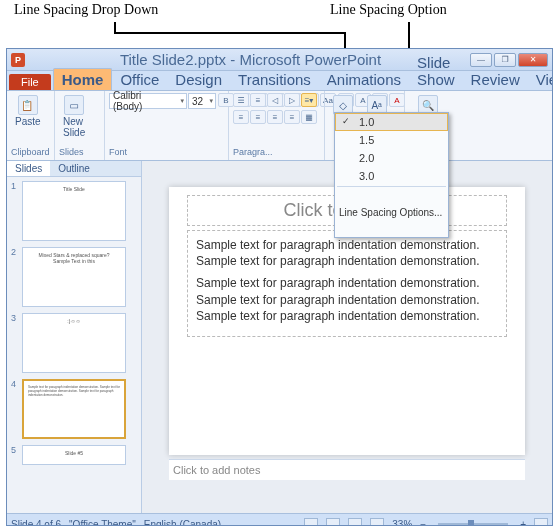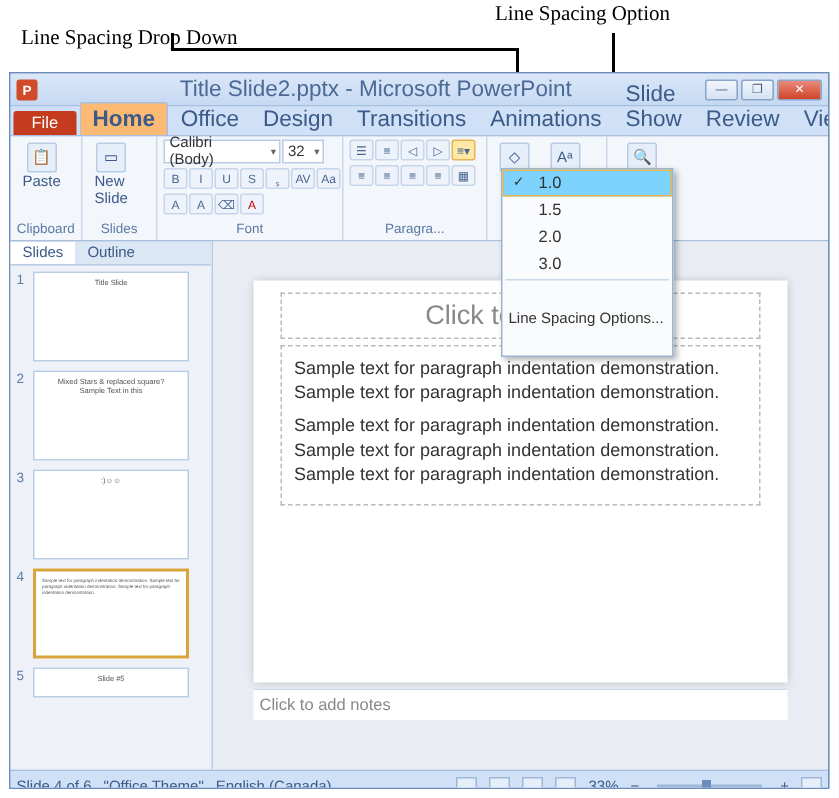--- a/index.html
+++ b/index.html
@@ -1,21 +1,21 @@
 <!DOCTYPE html>
 <html><head>
 <meta charset="utf-8">
 <style>
   * { box-sizing: border-box; margin: 0; padding: 0; }
   body { font-family: "Segoe UI", Tahoma, sans-serif; font-size: 11px; background: #fff; width: 559px; }
   
   
   .annotations { position: relative; height: 48px; background: #fff; }
   .anno-label { position: absolute; font-family: Georgia, serif; font-size: 14px; color: #000; }
-  .anno-left { left: 14px; top: 18px; }
+  .anno-left { left: 14px; top: 2px; }
   .anno-right { left: 330px; top: 2px; }
   .arrow-line { position: absolute; background: #000; }
   .arrow-head { position: absolute; width: 0; height: 0; }
   
   
   .app-window { position: relative; border: 1px solid #6c8dbb; background: #cfe0f7; margin: 0 6px 6px 6px; height: 478px; overflow: hidden; }
   
   
   .titlebar { background: linear-gradient(#dbe7f8, #c6d9f3); height: 22px; display: flex; align-items: center; padding: 0 4px; border-bottom: 1px solid #a8bfdd; }
   .p-icon { width: 14px; height: 14px; background: #d14b2a; color: #fff; font-weight: bold; font-size: 9px; display: flex; align-items: center; justify-content: center; border-radius: 2px; margin-right: 6px; }
@@ -27,34 +27,34 @@
   
   .ribbon-tabs { display: flex; height: 20px; background: #cfe0f7; padding-left: 2px; align-items: flex-end; border-bottom: 1px solid #a8bfdd; }
   .file-tab { background: #c43b1d; color: #fff; padding: 2px 12px; font-size: 11px; border-radius: 2px 2px 0 0; margin-right: 2px; }
   .r-tab { padding: 2px 8px; font-size: 15px; color: #3a5a88; cursor: pointer; }
   .r-tab.active { background: #fdba74; border: 1px solid #a8bfdd; border-bottom: none; border-radius: 2px 2px 0 0; font-weight: bold; }
   .help-icon { margin-left: auto; margin-right: 4px; width: 14px; height: 14px; background: #3a76c4; color: #fff; border-radius: 50%; font-size: 9px; display: flex; align-items: center; justify-content: center; }
   
   
   .ribbon { background: #f3f6fb; height: 70px; border-bottom: 1px solid #a8bfdd; display: flex; position: relative; }
   .r-group { border-right: 1px solid #cbd8ea; padding: 2px 4px; display: flex; flex-direction: column; justify-content: space-between; }
-  .r-group-label { font-size: 9px; color: #5a7aa5; text-align: center; padding-bottom: 1px; }
+  .r-group-label { font-size: 9px; color: #5a7aa5; padding-bottom: 1px; }
   .r-group-body { display: flex; gap: 2px; align-items: flex-start; flex: 1; }
   .big-btn { display: flex; flex-direction: column; align-items: center; padding: 2px 4px; font-size: 10px; color: #3a5a88; }
   .big-btn .ico { width: 20px; height: 20px; background: #e6eef9; border: 1px solid #b9cce5; margin-bottom: 1px; display: flex; align-items: center; justify-content: center; font-size: 10px; border-radius: 2px; }
   .mini-row { display: flex; gap: 1px; margin-bottom: 1px; }
   .mini { width: 16px; height: 14px; border: 1px solid #c7d5e9; background: #eef3fb; font-size: 8px; display: flex; align-items: center; justify-content: center; color: #4a688f; border-radius: 2px; }
   .mini.highlight { background: #ffe8a6; border-color: #e6b551; }
   .font-sel { height: 16px; border: 1px solid #b9cce5; background: #fff; font-size: 10px; padding: 0 14px 0 3px; display: flex; align-items: center; color: #333; position: relative; }
   .font-sel::after { content:"▾"; position:absolute; right:2px; font-size:7px; color:#666; }
   
   
   .ls-dropdown { position: absolute; left: 327px; top: 21px; width: 115px; background: #f9fbfd; border: 1px solid #9bb3d4; box-shadow: 2px 2px 4px rgba(0,0,0,0.3); z-index: 100; }
   .ls-item { padding: 3px 6px 3px 24px; font-size: 11px; position: relative; color: #333; }
-  .ls-item.sel { background: #7dd3fc; border: 1px solid #e6b551; padding: 2px 5px 2px 23px; }
+  .ls-item.sel { background: #e5e5e5; border: 1px solid #e6b551; padding: 2px 5px 2px 23px; }
   .ls-item.sel::before { content: "✓"; position: absolute; left: 6px; font-size: 9px; }
   .ls-sep { height: 1px; background: #cbd8ea; margin: 1px 2px; }
   .ls-opt { padding: 19px 4px; font-size: 10px; color: #333; }
   
   
   .work { display: flex; height: 352px; background: #e9edf3; }
   .slide-panel { width: 135px; background: #eef2f8; border-right: 1px solid #b9cce5; display: flex; flex-direction: column; }
   .panel-tabs { display: flex; background: #dbe7f5; border-bottom: 1px solid #b9cce5; }
   .p-tab { padding: 2px 8px; font-size: 10px; color: #3a5a88; }
   .p-tab.active { background: #fff; }
@@ -141,21 +141,21 @@
       <div class="r-group-body">
         <div class="big-btn">
           <div class="ico">▭</div>
           <span style="white-space:pre">New
 Slide</span>
         </div>
       </div>
       <div class="r-group-label">Slides</div>
     </div>
     <div class="r-group" style="width:124px">
-      <div class="r-group-body" style="flex-direction:column">
+      <div class="r-group-body" style="flex-direction:row">
         <div class="mini-row">
           <div class="font-sel" style="width:78px">Calibri (Body)</div>
           <div class="font-sel" style="width:28px">32</div>
         </div>
         <div class="mini-row">
           <div class="mini">B</div>
           <div class="mini">I</div>
           <div class="mini">U</div>
           <div class="mini">S</div>
           <div class="mini">ₛ</div>

